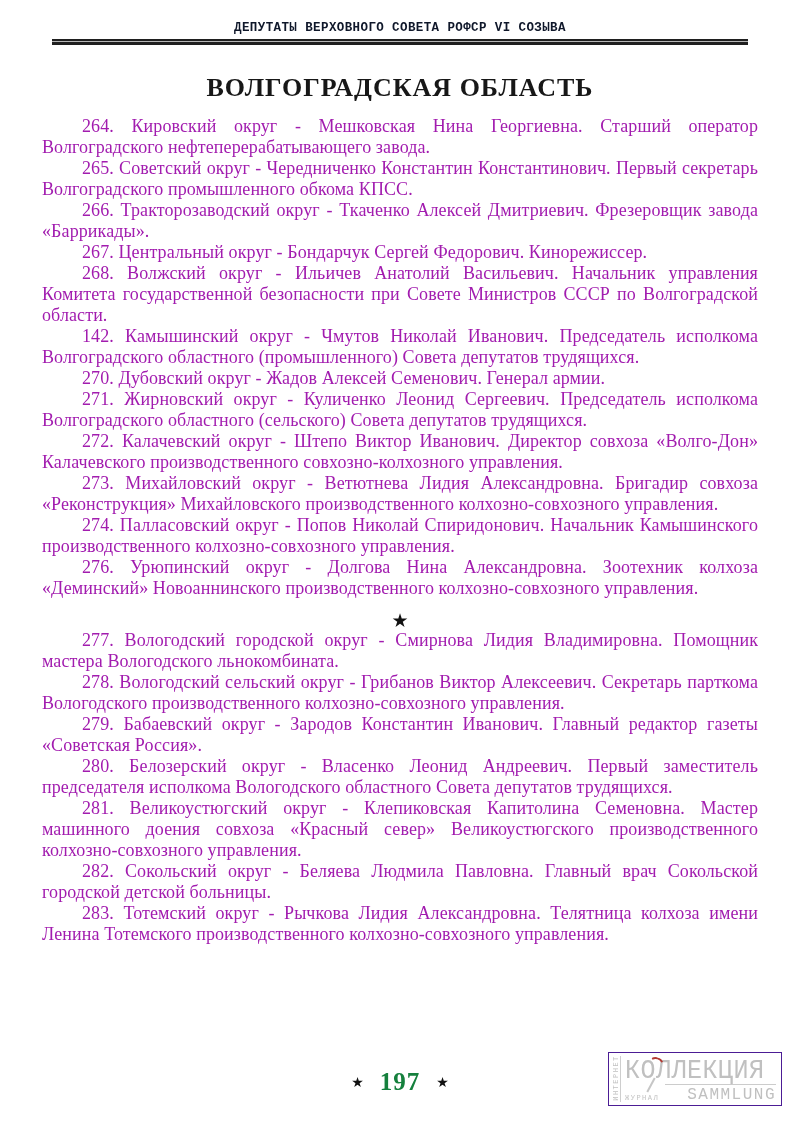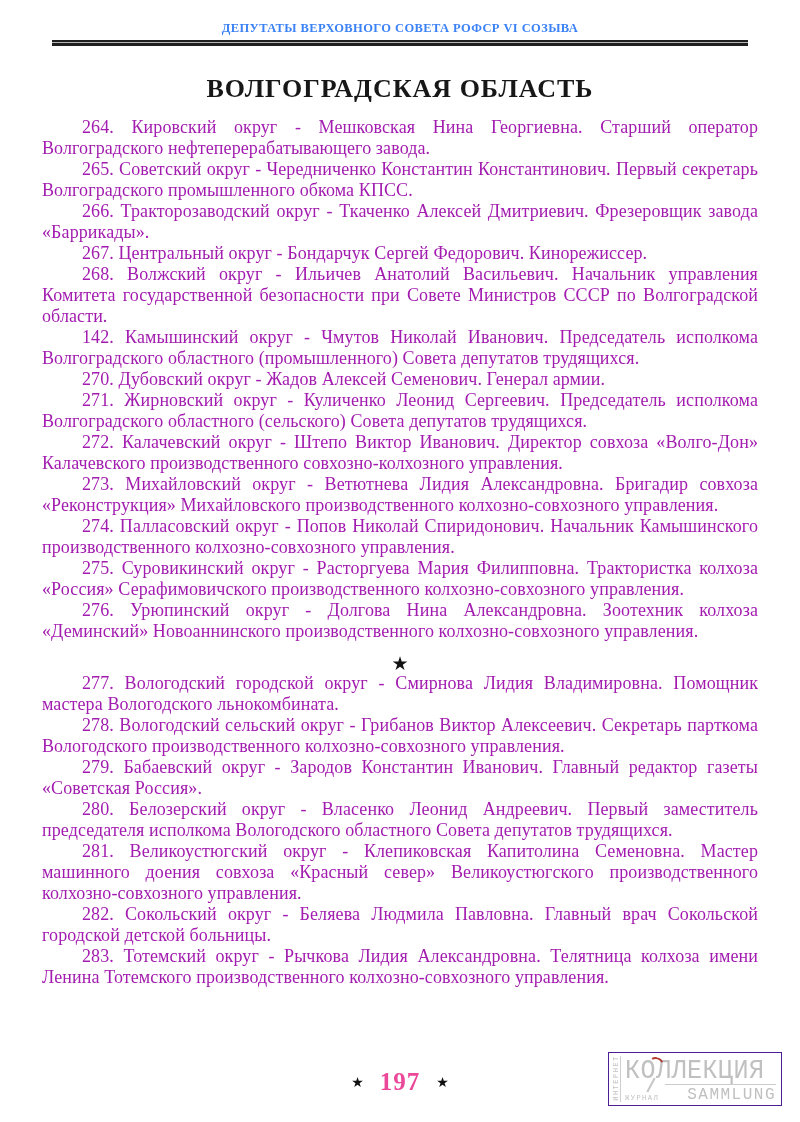--- a/index.html
+++ b/index.html
@@ -13,21 +13,22 @@
   }
   .page { position: absolute; inset: 0; }
 
   
   .runhead {
     text-align: center;
     font-size: 12.5px;
     font-weight: bold;
     letter-spacing: 0.4px;
     padding-top: 21px;
-    color: #3b82f6;
+    color: #0f172a;
+    font-family: Liberation Mono, monospace;
   }
   .double-rule {
     margin: 4px 52px 0 52px;
     height: 1px;
     background: #b5b5b5;
     border-top: 2px solid #1f1f1f;
     border-bottom: 3px solid #1f1f1f;
   }
 
   
@@ -68,21 +69,21 @@
     left: 0; right: 0; bottom: 26px;
     display: flex;
     justify-content: center;
     align-items: center;
     gap: 16px;
   }
   .footer .star { font-size: 14px; color: #111; }
   .footer .pagenum {
     font-size: 25px;
     font-weight: bold;
-    color: #ec4899;
+    color: #15803d;
     letter-spacing: 1px;
   }
 
   
   .watermark {
     position: absolute;
     right: 18px; bottom: 16px;
     width: 172px; height: 52px;
     border: 1px solid #4c1d95;
     color: #bdbdbd;
@@ -164,21 +165,20 @@
     <p>265. Советский округ - Чередниченко Константин Константинович. Первый секретарь Волгоградского промышленного обкома КПСС.</p>
     <p>266. Тракторозаводский округ - Ткаченко Алексей Дмитриевич. Фрезеровщик завода «Баррикады».</p>
     <p>267. Центральный округ - Бондарчук Сергей Федорович. Кинорежиссер.</p>
     <p>268. Волжский округ - Ильичев Анатолий Васильевич. Начальник управления Комитета государственной безопасности при Совете Министров СССР по Волгоградской области.</p>
     <p>142. Камышинский округ - Чмутов Николай Иванович. Председатель исполкома Волгоградского областного (промышленного) Совета депутатов трудящихся.</p>
     <p>270. Дубовский округ - Жадов Алексей Семенович. Генерал армии.</p>
     <p>271. Жирновский округ - Куличенко Леонид Сергеевич. Председатель исполкома Волгоградского областного (сельского) Совета депутатов трудящихся.</p>
     <p>272. Калачевский округ - Штепо Виктор Иванович. Директор совхоза «Волго-Дон» Калачевского производственного совхозно-колхозного управления.</p>
     <p>273. Михайловский округ - Ветютнева Лидия Александровна. Бригадир совхоза «Реконструкция» Михайловского производственного колхозно-совхозного управления.</p>
     <p>274. Палласовский округ - Попов Николай Спиридонович. Начальник Камышинского производственного колхозно-совхозного управления.</p>
-    <p>275. Суровикинский округ - Расторгуева Мария Филипповна. Трактористка колхоза «Россия» Серафимовичского производственного колхозно-совхозного управления.</p>
     <p>276. Урюпинский округ - Долгова Нина Александровна. Зоотехник колхоза «Деминский» Новоаннинского производственного колхозно-совхозного управления.</p>
   </div>
 
   <div class="star-sep">★</div>
 
 
   <div class="entries">
     <p>277. Вологодский городской округ - Смирнова Лидия Владимировна. Помощник мастера Вологодского льнокомбината.</p>
     <p>278. Вологодский сельский округ - Грибанов Виктор Алексеевич. Секретарь парткома Вологодского производственного колхозно-совхозного управления.</p>
     <p>279. Бабаевский округ - Зародов Константин Иванович. Главный редактор газеты «Советская Россия».</p>

